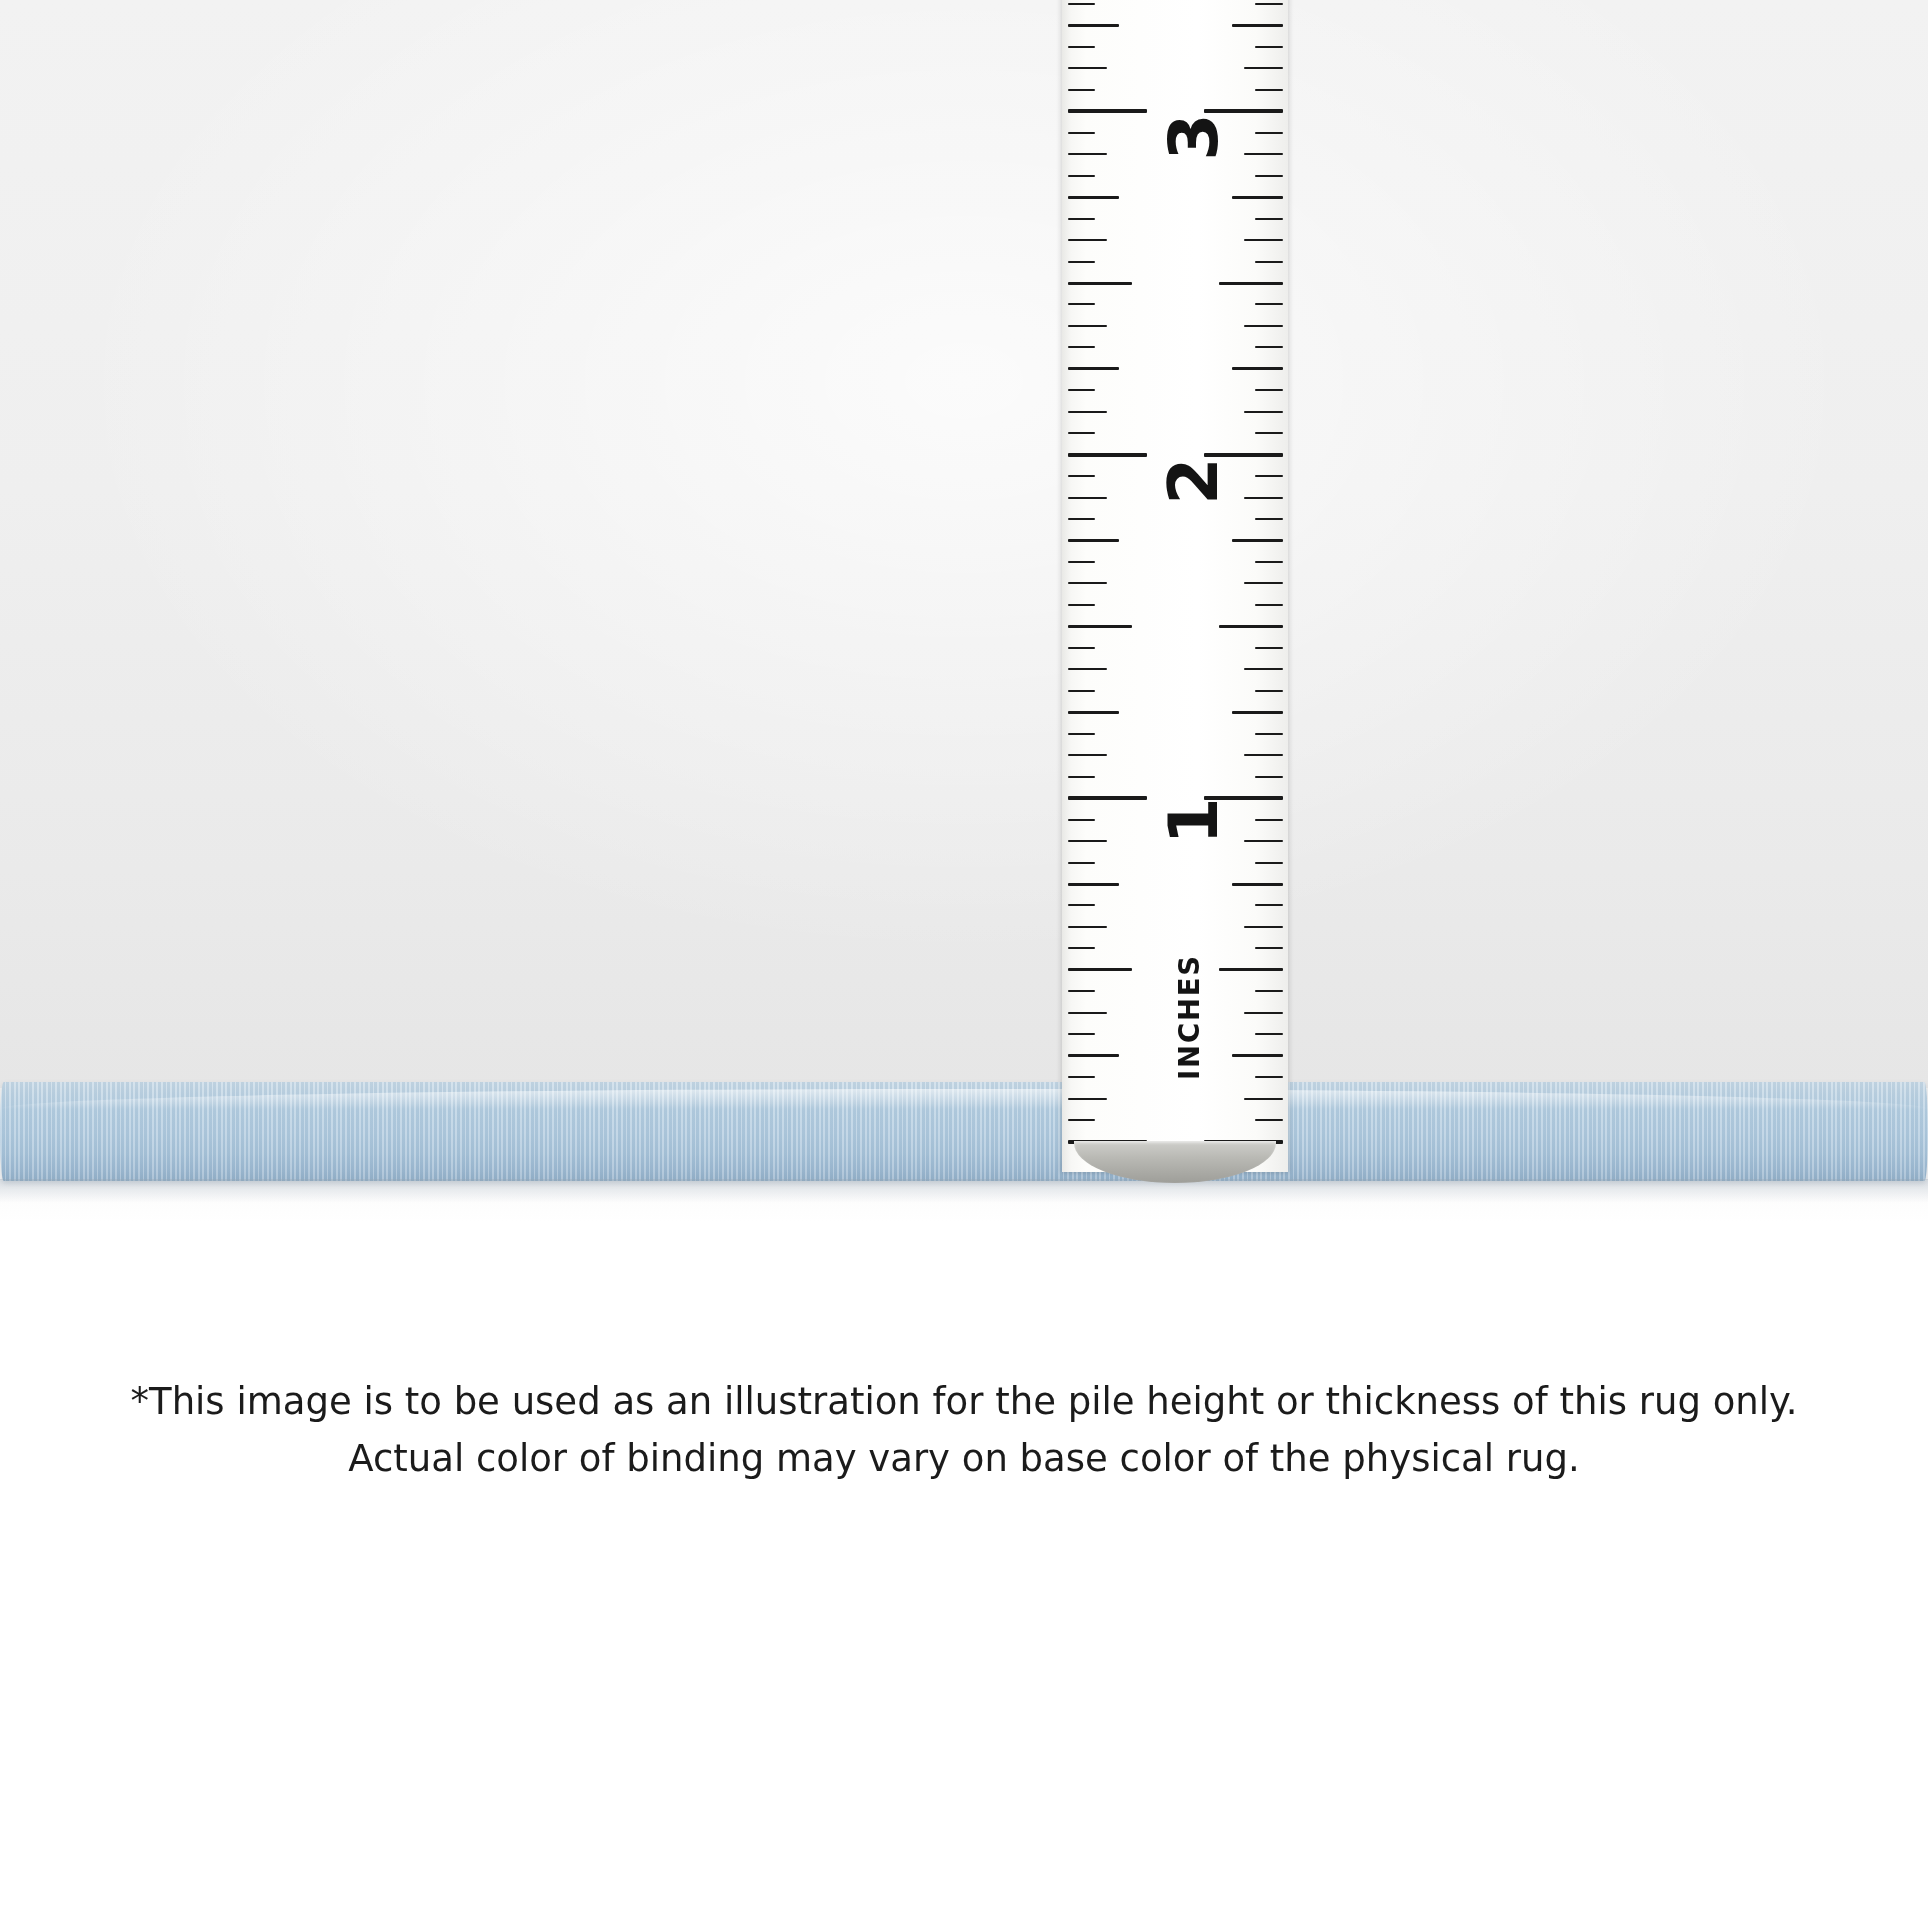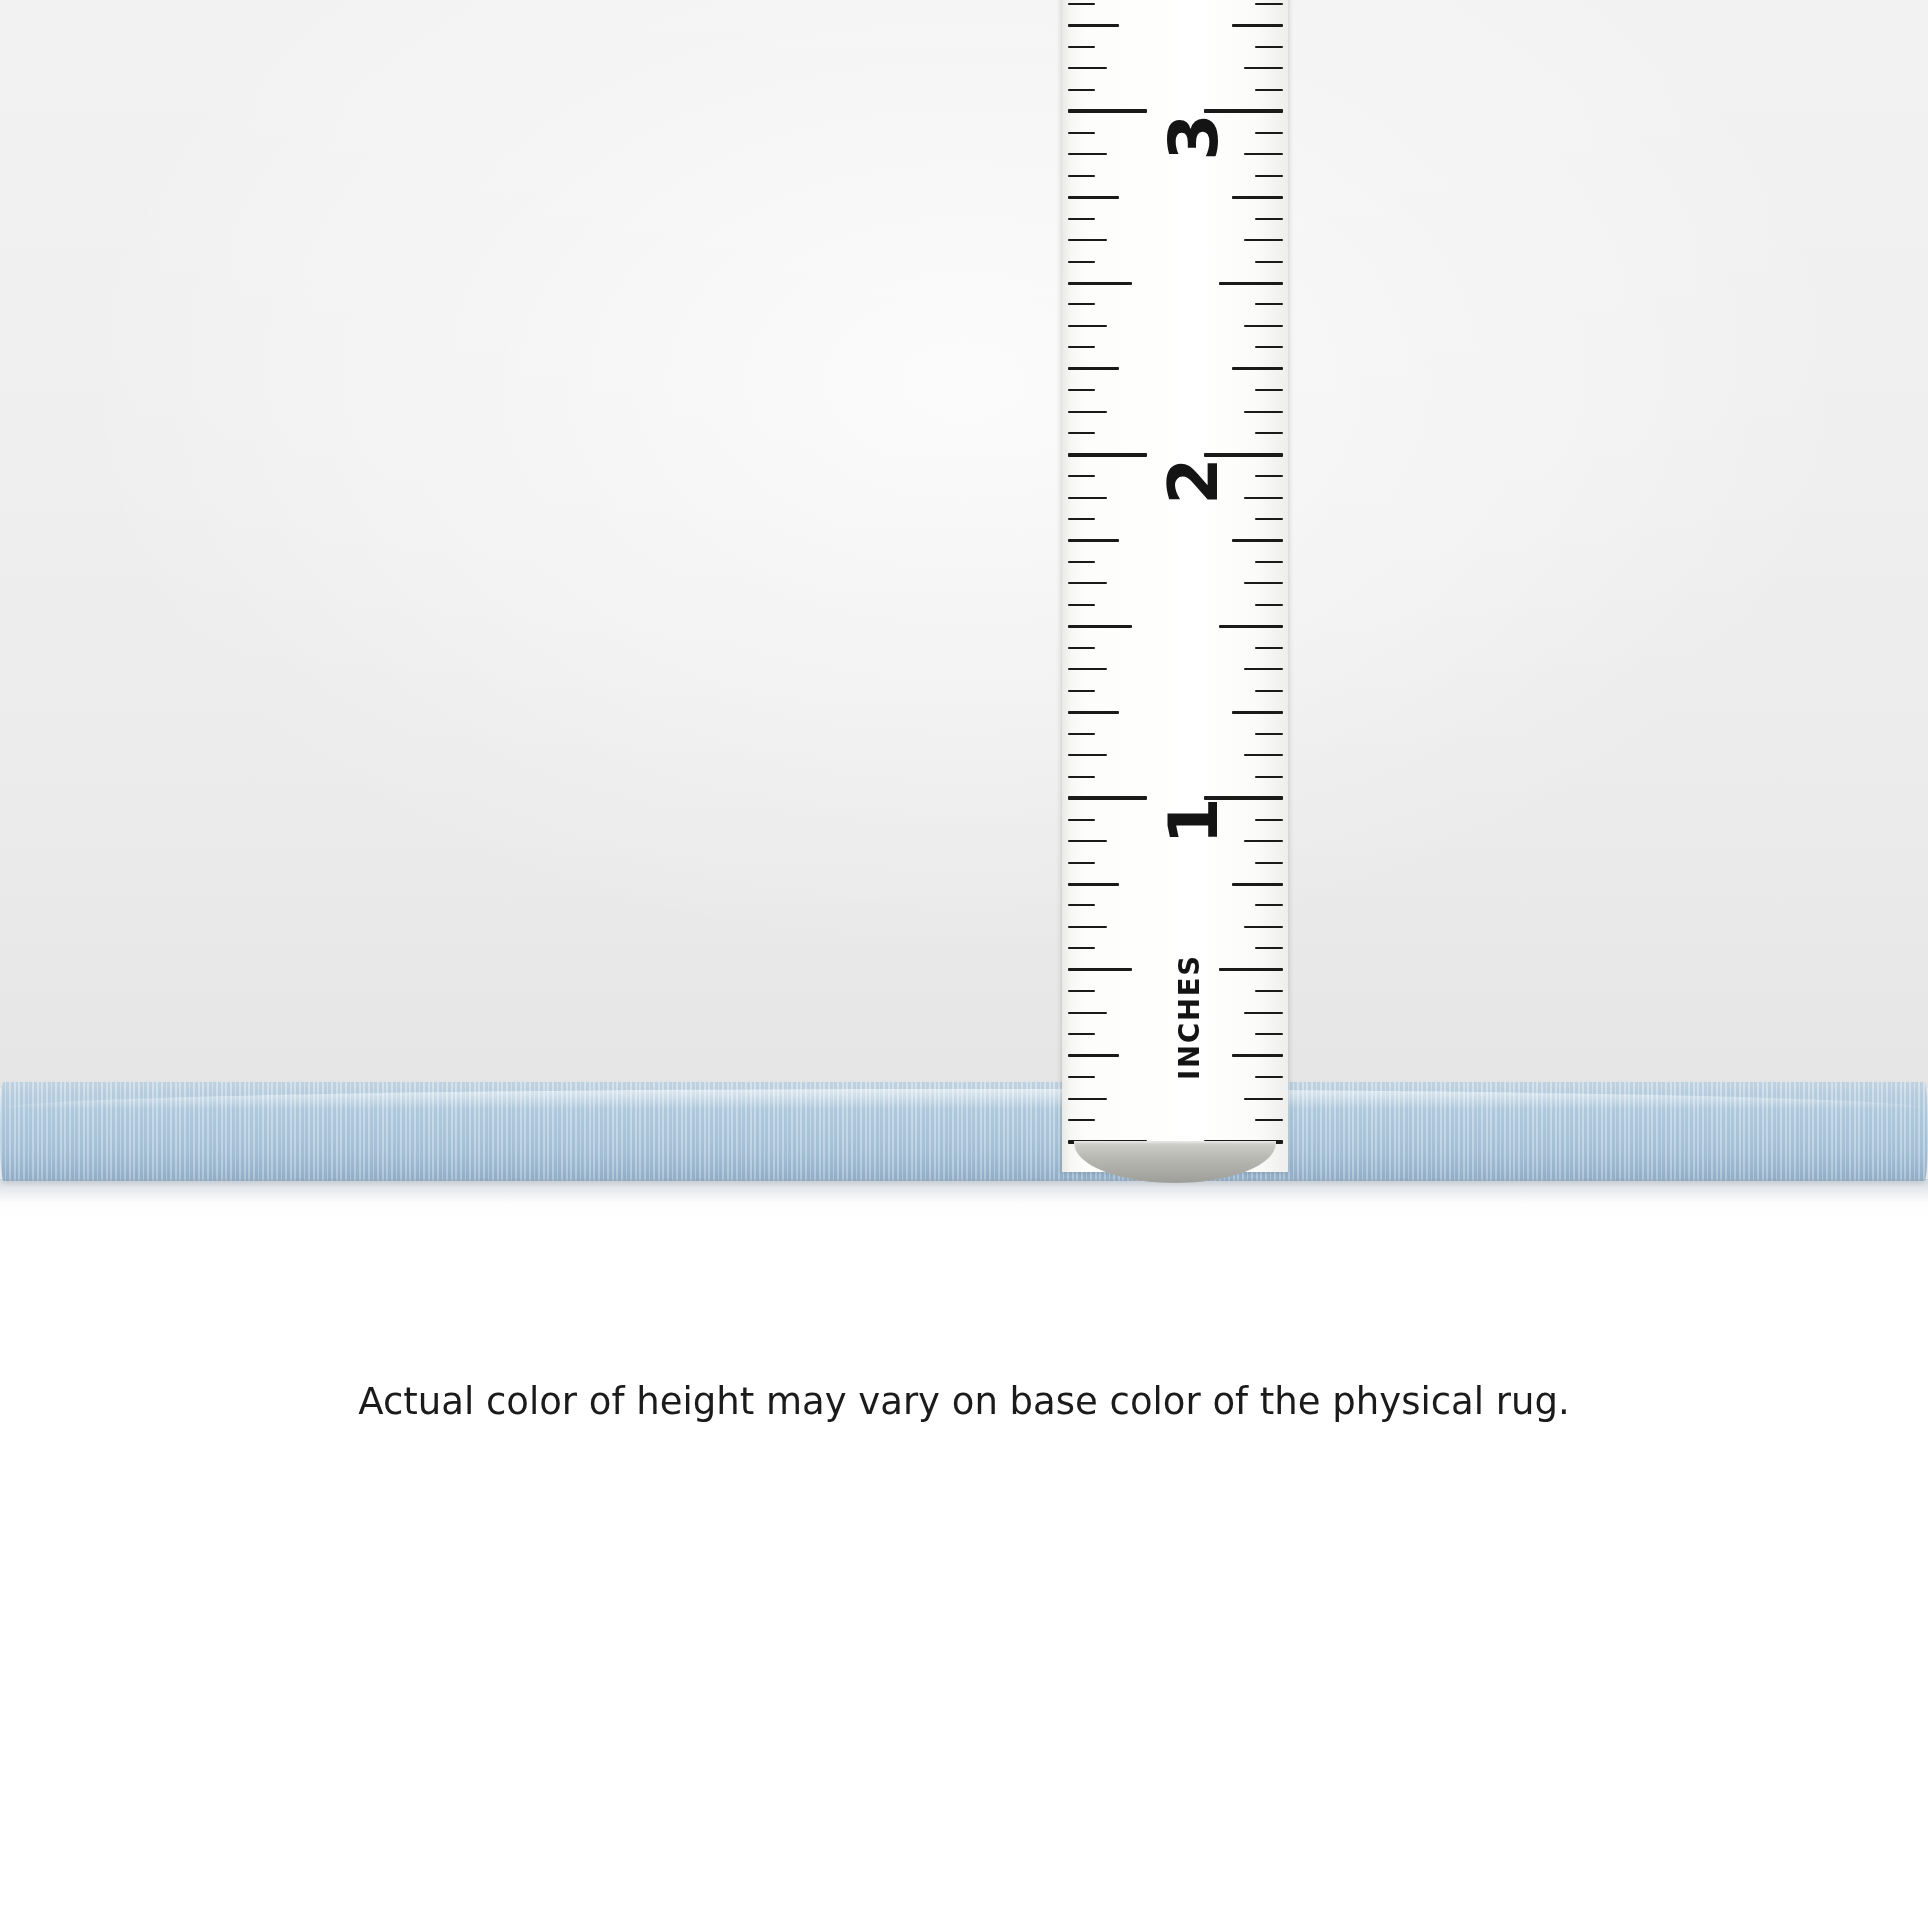--- a/index.html
+++ b/index.html
@@ -317,15 +317,16 @@
     <div class="rlabel" style="left: 64px; top: 1006px;">INCHES</div>
   </div>
 
   <div class="ruler-tip">
     <div class="metal"></div>
   </div>
 
 </div>
 
 <div id="caption">
-  <span class="line">Actual color of height may vary on base color of the physical rug.</span>
+  <span class="line">*This image is to be used as an illustration for the pile height or thickness of this rug only.</span>
+  <span class="line">Actual color of binding may vary on base color of the physical rug.</span>
 </div>
 
 
 </body></html>

